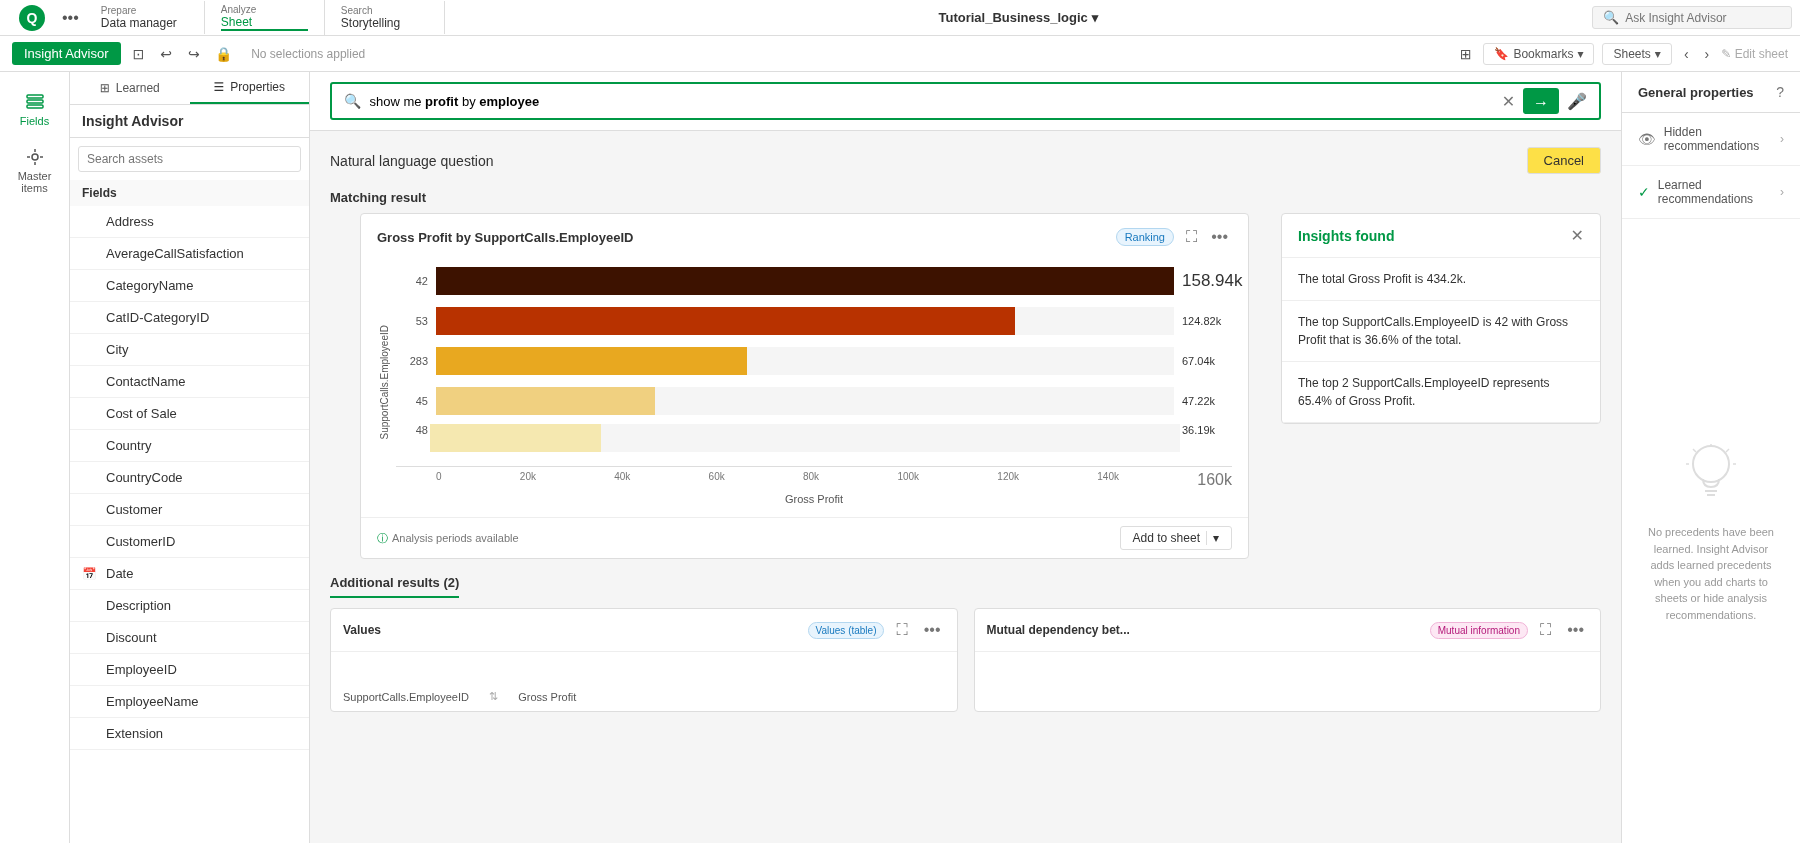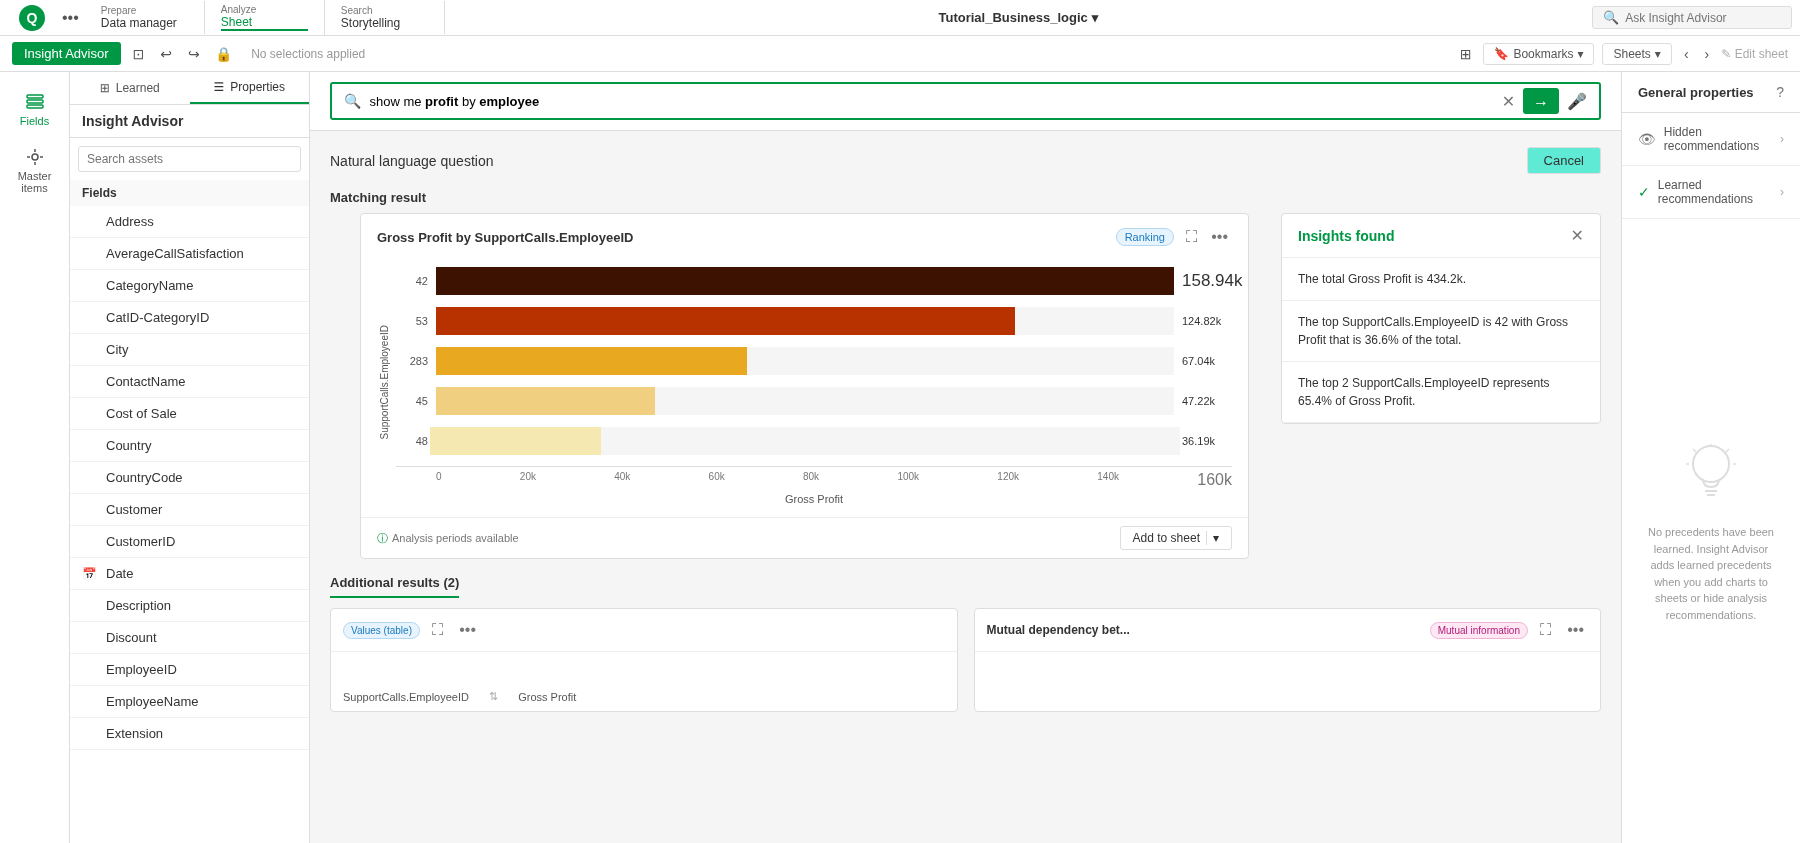--- a/index.html
+++ b/index.html
@@ -165,21 +165,21 @@
     .right-section-chevron { color: #aaa; font-size: 12px; margin-left: auto; }
     .right-panel-body { flex: 1; display: flex; flex-direction: column; align-items: center; justify-content: center; padding: 20px; text-align: center; }
     .no-precedents-text { font-size: 11px; color: #999; line-height: 1.5; }
 
     
     ::-webkit-scrollbar { width: 6px; }
     ::-webkit-scrollbar-track { background: #f0f0f0; }
     ::-webkit-scrollbar-thumb { background: #ccc; border-radius: 3px; }
 
     .cancel-btn {
-      background: #5eead4; border: 1px solid #ddd; border-radius: 3px; padding: 5px 16px;
+      background: #fde047; border: 1px solid #ddd; border-radius: 3px; padding: 5px 16px;
       font-size: 13px; cursor: pointer; color: #333;
     }
 
     .chart-main-layout { display: flex; gap: 16px; }
   </style>
 </head>
 <body>
 
 <div class="top-nav">
   <div class="nav-logo">
@@ -425,21 +425,21 @@
                       </div>
 
                       <div style="display:flex; align-items:center; gap:8px; height:34px;">
                         <span style="font-size:11px;color:#555;width:32px;text-align:right;flex-shrink:0;">45</span>
                         <div style="flex:1;height:28px;background:#f5f5f5;position:relative;">
                           <div style="width:29.7%;height:100%;background:#f0d080;"></div>
                         </div>
                         <span style="font-size:11px;color:#333;width:50px;flex-shrink:0;">47.22k</span>
                       </div>
 
-                      <div style="display:flex; align-items:center; gap:2px; height:34px;">
+                      <div style="display:flex; align-items:flex-start; gap:2px; height:34px;">
                         <span style="font-size:11px;color:#555;width:32px;text-align:right;flex-shrink:0;">48</span>
                         <div style="flex:1;height:28px;background:#f5f5f5;position:relative;">
                           <div style="width:22.8%;height:100%;background:#f5e8b0;"></div>
                         </div>
                         <span style="font-size:11px;color:#333;width:50px;flex-shrink:0;">36.19k</span>
                       </div>
 
                     </div>
 
                     <div style="display:flex; justify-content:space-between; padding: 4px 0 0 40px; border-top:1px solid #ddd; margin-top:4px;">
@@ -484,20 +484,21 @@
       </div>
 
       <div>
         <div style="margin-bottom:10px;">
           <span class="additional-results-title">Additional results (2)</span>
         </div>
         <div class="additional-cards">
 
           <div class="additional-card">
             <div class="additional-card-header">
+              <span class="additional-card-title">Values</span>
               <span class="badge-table">Values (table)</span>
               <button class="chart-action-btn">⛶</button>
               <button class="chart-action-btn">•••</button>
             </div>
             <div class="additional-card-body">
               <span style="font-size:11px;color:#555;">SupportCalls.EmployeeID</span>
               <span style="color:#aaa;">⇅</span>
               <span style="font-size:11px;color:#555;">Gross Profit</span>
             </div>
           </div>

